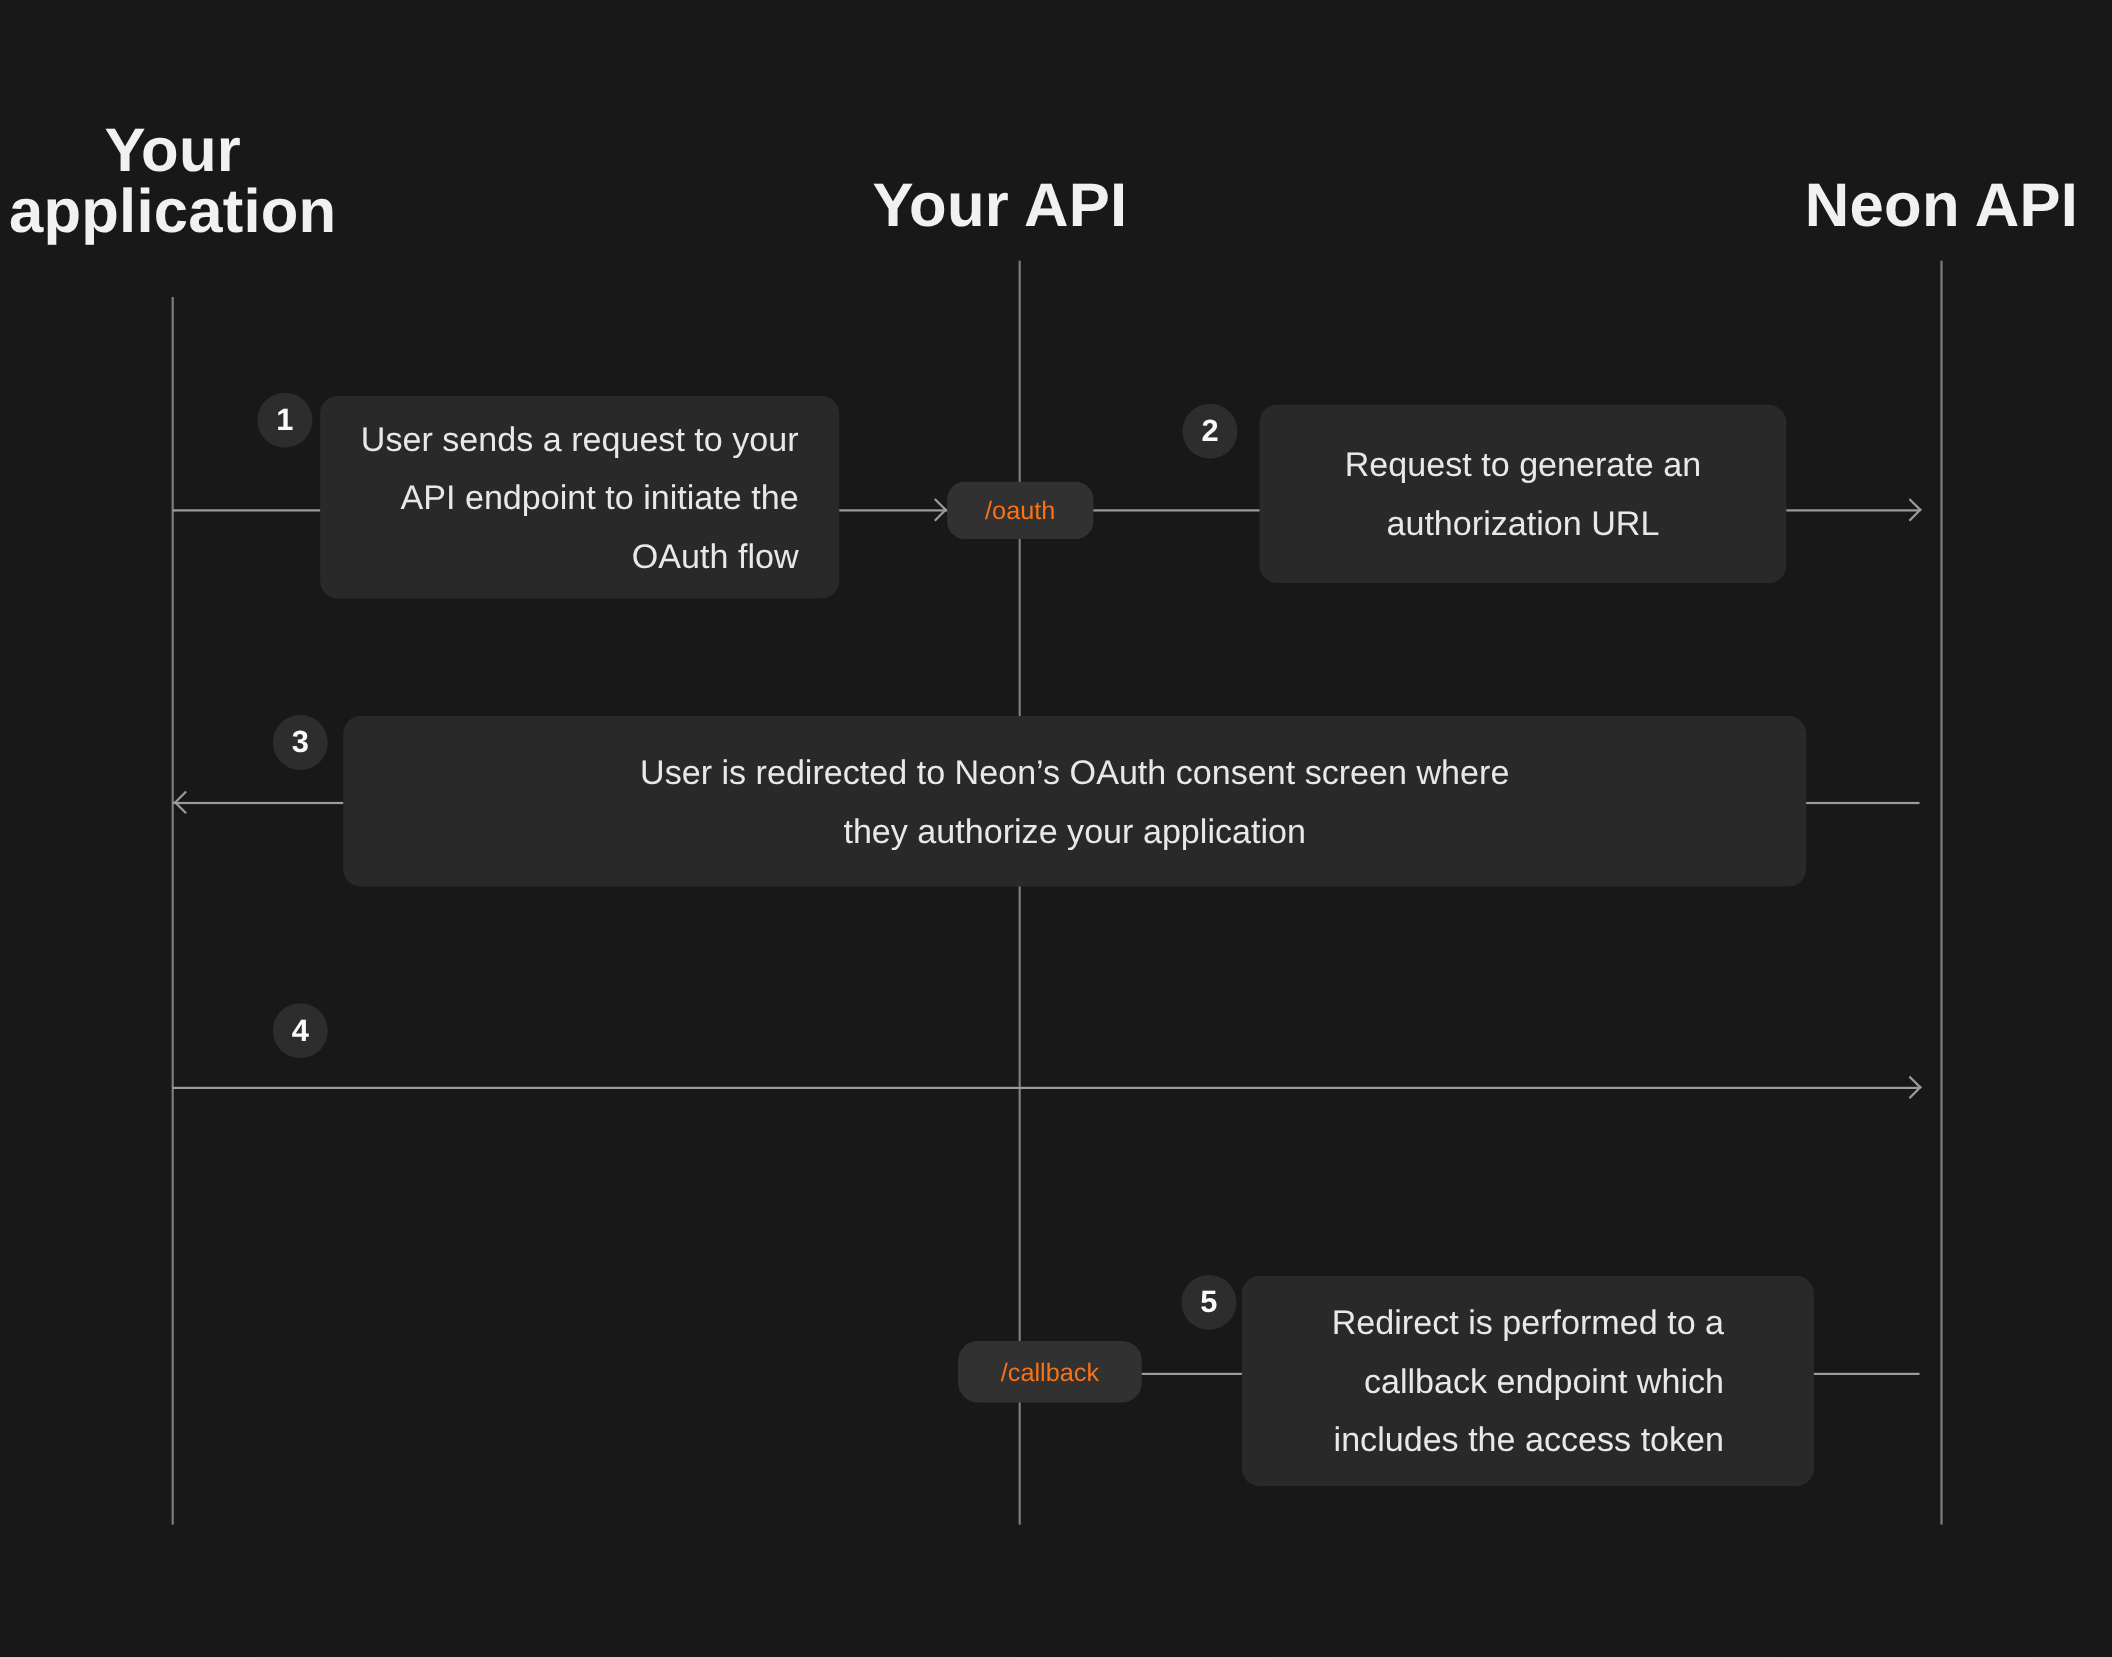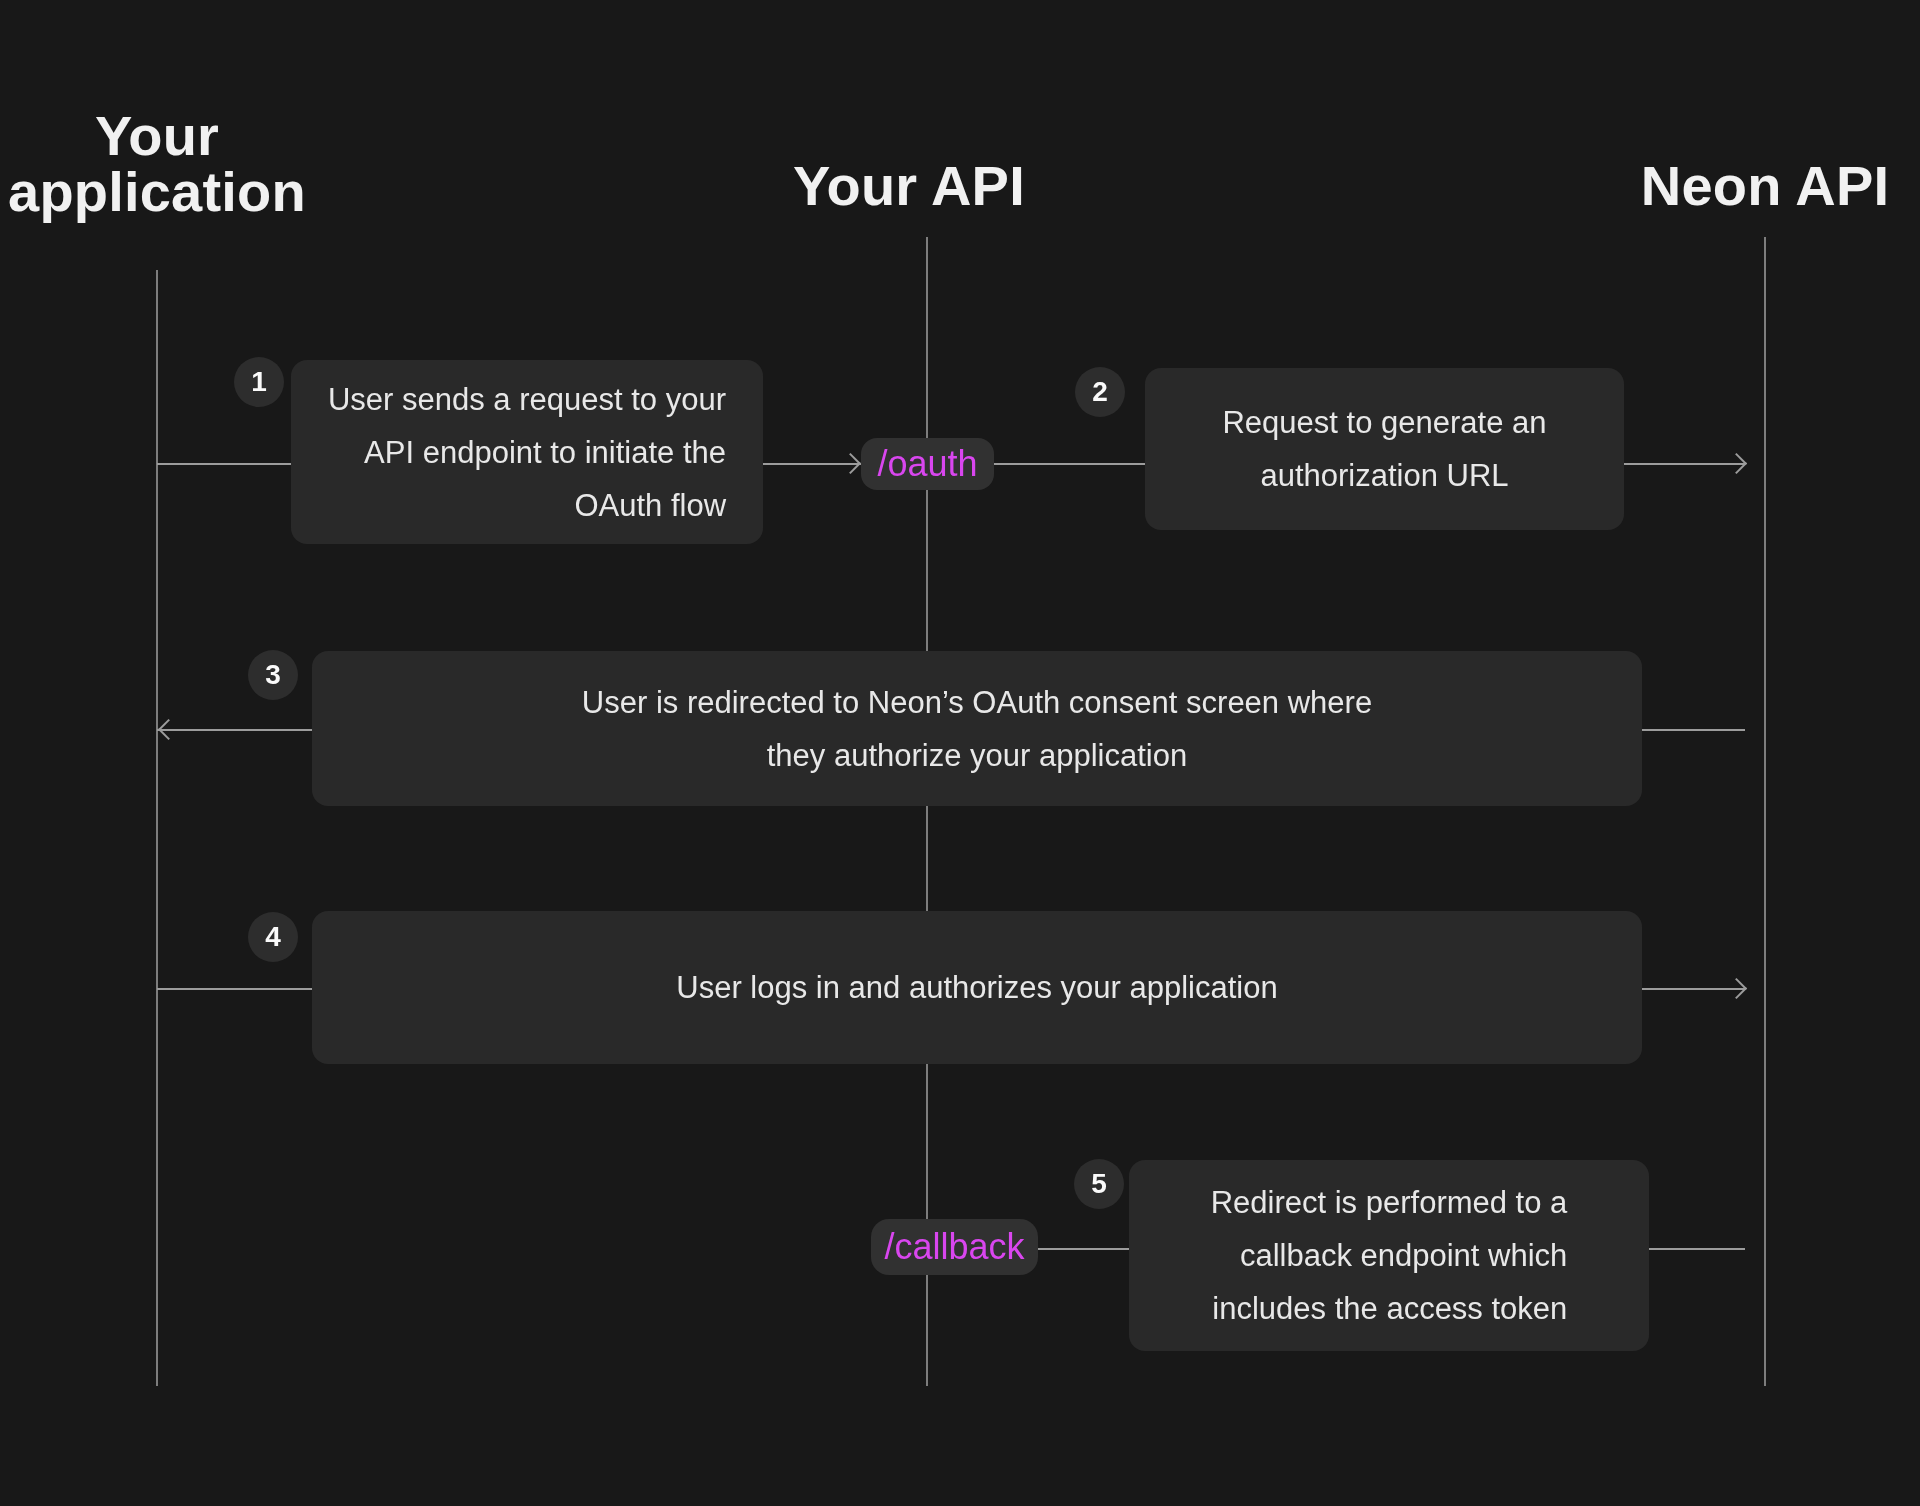--- a/index.html
+++ b/index.html
@@ -19,21 +19,21 @@
   .chev.r{transform:rotate(45deg);}
   .chev.l{transform:rotate(-135deg);}
   .card{
     position:absolute;background:#292929;border-radius:16px;z-index:2;
     display:flex;align-items:center;justify-content:center;
     color:#e8e8e8;font-size:31px;line-height:53px;text-align:center;white-space:pre-line;
   }
   .pill{
     position:absolute;background:#313131;border-radius:16px;z-index:3;
     display:flex;align-items:center;justify-content:center;
-    color:#d946ef;font-size:36px;
+    color:#f97316;font-size:23px;
   }
   .badge{
     position:absolute;width:50px;height:50px;border-radius:50%;background:#2d2d2d;z-index:3;
     display:flex;align-items:center;justify-content:center;
     color:#fafafa;font-size:28px;font-weight:600;
   }
 </style>
 </head>
 <body>
 
@@ -61,21 +61,20 @@
   <div class="row-line" style="left:1018px;top:1248px;width:727px;"></div>
   <div class="chev l" style="left:1021px;top:1241px;"></div>
 
   <div class="card" style="left:291px;top:360px;width:472px;height:184px;text-align:right;">User sends a request to your
 API endpoint to initiate the
 OAuth flow</div>
   <div class="card" style="left:1145px;top:368px;width:479px;height:162px;">Request to generate an
 authorization URL</div>
   <div class="card" style="left:312px;top:651px;width:1330px;height:155px;">User is redirected to Neon’s OAuth consent screen where
 they authorize your application</div>
-  <div class="card" style="left:312px;top:911px;width:1330px;height:153px;">User logs in and authorizes your application</div>
   <div class="card" style="left:1129px;top:1160px;width:520px;height:191px;text-align:right;">Redirect is performed to a
 callback endpoint which
 includes the access token</div>
 
   <div class="pill" style="left:861px;top:438px;width:133px;height:52px;">/oauth</div>
   <div class="pill" style="left:871px;top:1219px;width:167px;height:56px;border-radius:18px;">/callback</div>
 
   <div class="badge" style="left:234px;top:357px;">1</div>
   <div class="badge" style="left:1075px;top:367px;">2</div>
   <div class="badge" style="left:248px;top:650px;">3</div>

